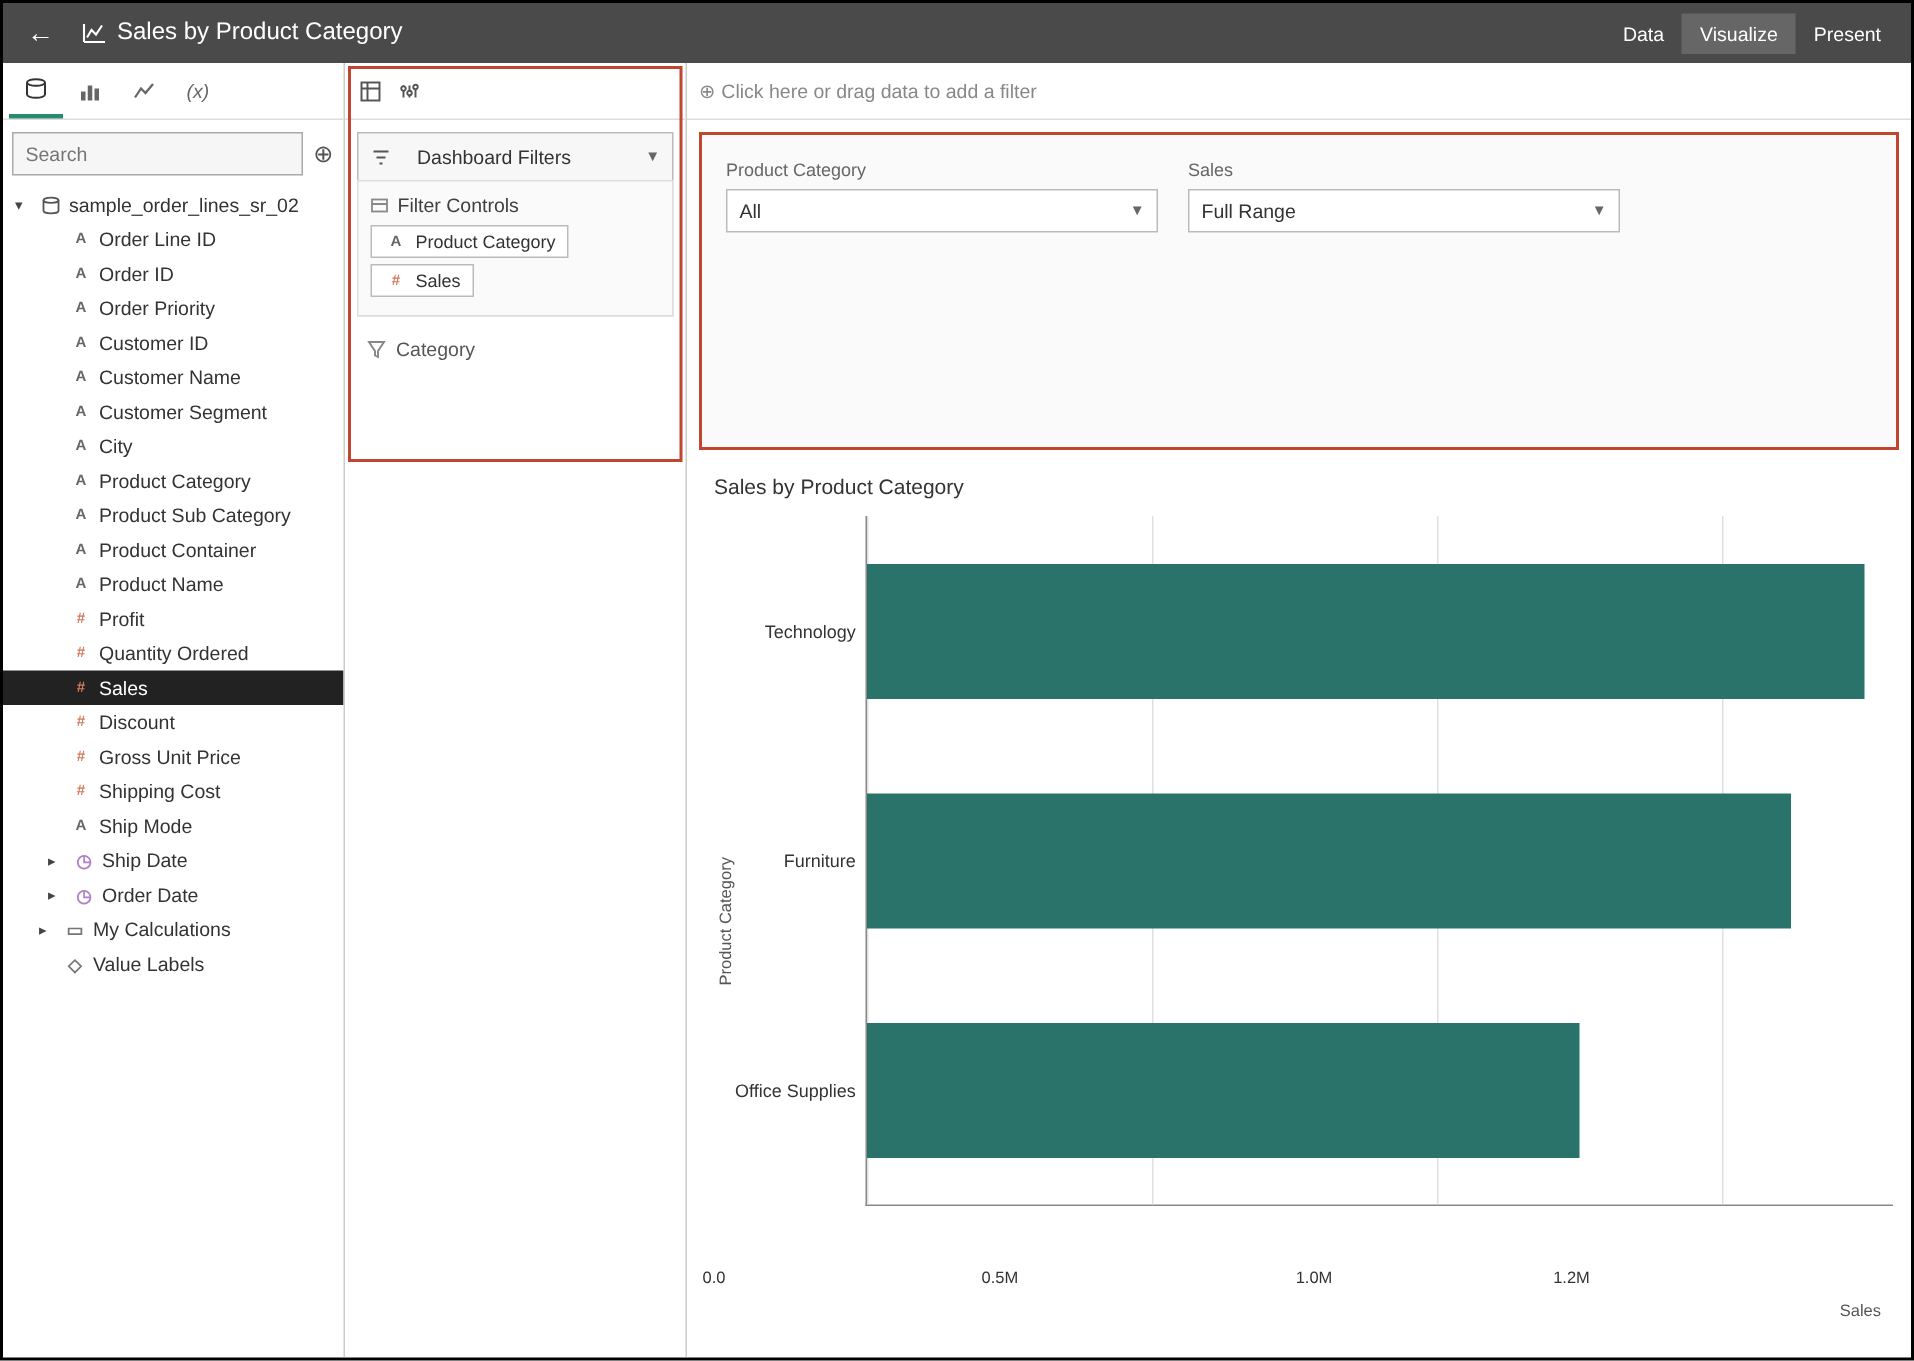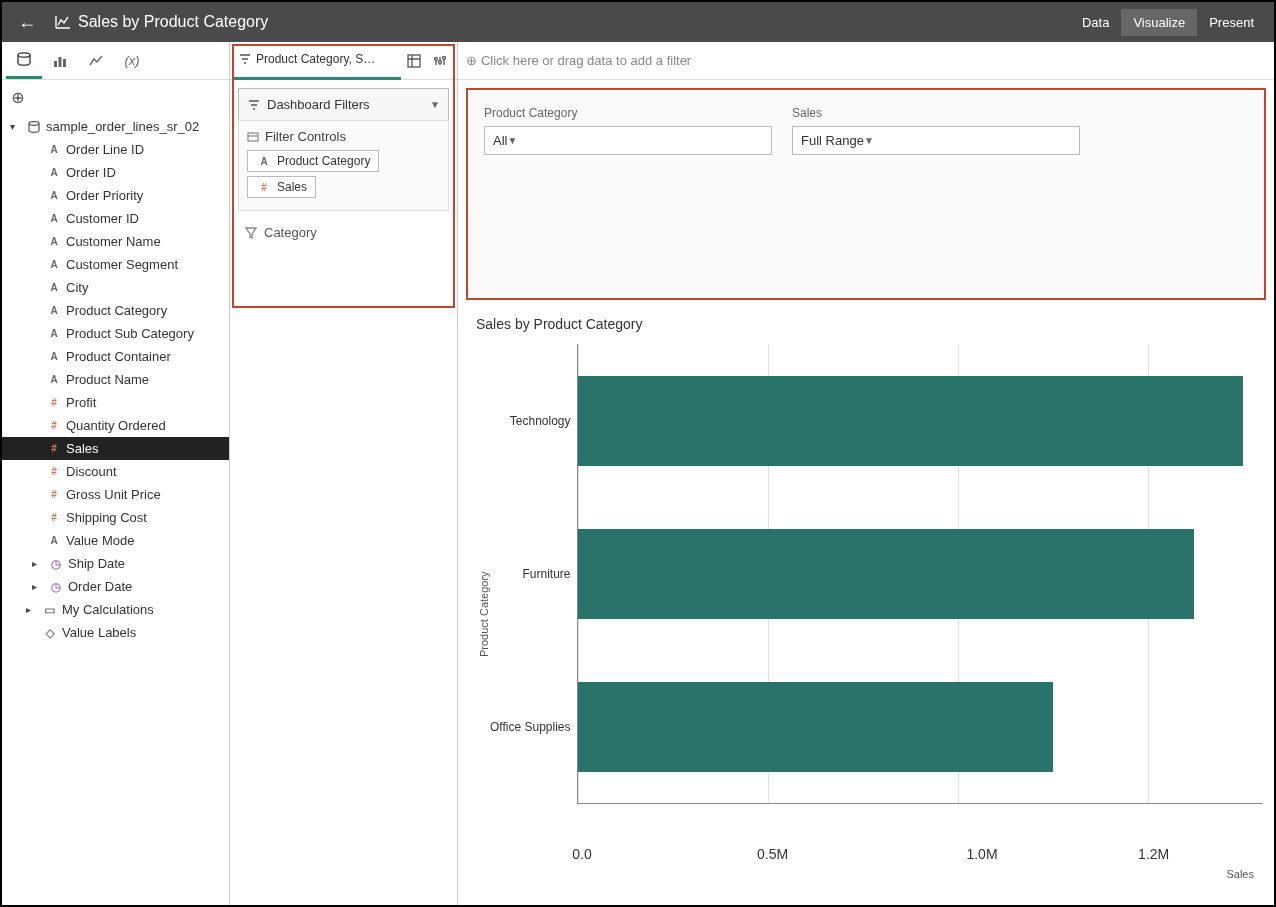--- a/index.html
+++ b/index.html
@@ -33,43 +33,43 @@
 .type-ic.num { color: #d47a5a; }
 .type-ic.clk { color: #b083c9; font-size: 12px; }
 .type-ic.fld { color: #777; font-size: 12px; }
 .type-ic.ds { color: #555; font-size: 12px; }
 .mid-col { width: 228px; border-right: 1px solid #ccc; position: relative; }
 .mid-outline { position: absolute; top: 2px; left: 2px; right: 2px; height: 264px; border: 2px solid #c1462f; pointer-events: none; }
 .mid-tabs { display: flex; align-items: center; height: 38px; border-bottom: 1px solid #ddd; padding: 0 4px; }
 .mid-tab { flex: 1; display: flex; align-items: center; gap: 4px; padding: 0 4px; font-size: 12px; border-bottom: 3px solid #2a8a6f; height: 38px; overflow: hidden; white-space: nowrap; text-overflow: ellipsis; }
 .mid-icon { width: 26px; height: 26px; display: flex; align-items: center; justify-content: center; cursor: pointer; color: #555; }
 .df-box { margin: 8px; border: 1px solid #bbb; background: #f7f7f7; }
-.df-header { display: flex; align-items: center; padding: 8px; gap: 6px; border-bottom: 1px solid #ddd; cursor: pointer; }
+.df-header { display: flex; align-items: center; padding: 8px; gap: 17px; border-bottom: 1px solid #ddd; cursor: pointer; }
 .df-title { flex: 1; }
 .df-caret { font-size: 10px; color: #666; }
 .df-body { padding: 8px; border: 1px solid #ddd; margin: -1px; background: #fafafa; }
 .fc-label { display: flex; align-items: center; gap: 6px; margin-bottom: 6px; color: #404040; }
 .pill { display: inline-flex; align-items: center; gap: 5px; border: 1px solid #bbb; background: #fff; padding: 3px 8px; margin: 0 4px 4px 0; font-size: 12px; }
 .filters-row { display: flex; align-items: center; gap: 6px; padding: 6px 14px; color: #555; cursor: pointer; }
 .right-col { flex: 1; display: flex; flex-direction: column; position: relative; }
 .filter-hint { height: 38px; border-bottom: 1px solid #ddd; display: flex; align-items: center; padding: 0 8px; color: #888; gap: 4px; }
 .filter-panel { border: 2px solid #c1462f; margin: 8px 8px 0 8px; padding: 16px; height: 212px; background: #fafafa; }
 .fp-row { display: flex; gap: 20px; }
 .fp-field { display: flex; flex-direction: column; gap: 6px; width: 288px; }
 .fp-label { color: #666; font-size: 12px; }
-.fp-select { border: 1px solid #bbb; background: #fff; padding: 6px 8px; display: flex; align-items: center; cursor: pointer; }
+.fp-select { border: 1px solid #bbb; background: #fff; padding: 6px 8px; display: flex; justify-content: space-between; align-items: center; cursor: pointer; }
 .chart-wrap { flex: 1; padding: 16px 12px 8px 18px; }
 .chart-title { font-size: 14px; margin-bottom: 12px; }
 .plot { display: flex; height: 500px; }
 .yaxis-title { writing-mode: vertical-rl; transform: rotate(180deg); font-size: 11px; color: #555; text-align: center; padding: 0 2px 40px 0; }
 .y-labels { display: flex; flex-direction: column; justify-content: space-around; align-items: flex-end; padding-right: 6px; height: 460px; font-size: 12px; color: #333; }
 .bars-area { flex: 1; border-left: 1px solid #888; border-bottom: 1px solid #888; position: relative; height: 460px; }
 .grid-line { position: absolute; top: 0; bottom: 0; border-left: 1px solid #e0e0e0; }
 .bar { position: absolute; background: #2a736b; height: 90px; }
-.x-labels { display: flex; margin-left: 106px; position: relative; font-size: 14px; color: #333; height: 18px; margin-top: 2px; }
+.x-labels { display: flex; position: relative; font-size: 11px; color: #333; height: 18px; margin-top: 2px; }
 .x-lab { position: absolute; transform: translateX(-50%); }
 .x-title { text-align: right; font-size: 11px; color: #555; margin: 4px 8px 0 0; }
 svg { display: block; }
 </style>
 </head>
 <body>
 
 <div class="header">
   <span class="back-arrow">←</span>
   <span class="chart-icon-hdr">
@@ -103,20 +103,21 @@
           </svg>
         </div>
       <div class="tb-btn">
           <svg width="16" height="16" stroke="#666" fill="none" stroke-width="1.5">
             <path d="M2 12 L6 6 L9 9 L14 3"></path>
           </svg>
         </div>
       <div class="tb-btn" style="font-style:italic;font-size:13px;color:#666">(x)</div>
     </div>
     <div class="search-row">
+      <input class="search-input" placeholder="Search" style="">
       <span class="add-btn">⊕</span>
     </div>
     <div class="tree">
       <div class="tree-row l1">
         <span class="caret">▾</span>
         <span class="type-ic ds">
             <svg width="14" height="14" stroke="#555" fill="none" stroke-width="1.2">
               <ellipse cx="7" cy="3.5" rx="5" ry="1.8"></ellipse>
               <path d="M2 3.5 V10.5 A5 1.8 0 0 0 12 10.5 V3.5"></path>
             </svg>
@@ -187,21 +188,21 @@
           <div class="tree-row l2">
             <span class="type-ic num">#</span>
             <span>Gross Unit Price</span>
           </div>
           <div class="tree-row l2">
             <span class="type-ic num">#</span>
             <span>Shipping Cost</span>
           </div>
           <div class="tree-row l2">
             <span class="type-ic txt">A</span>
-            <span>Value Mode</span>
+            <span>Ship Mode</span>
           </div>
           <div class="tree-row l2" style="padding-left: 30px;">
             <span class="caret">▸</span>
             <span class="type-ic clk">◷</span>
             <span>Ship Date</span>
           </div>
           <div class="tree-row l2" style="padding-left: 30px;">
             <span class="caret">▸</span>
             <span class="type-ic clk">◷</span>
             <span>Order Date</span>
@@ -216,28 +217,20 @@
         <span class="caret blank">▸</span>
         <span class="type-ic fld">◇</span>
         <span>Value Labels</span>
       </div>
     </div>
   </div>
 
   <div class="mid-col">
     <div class="mid-outline"></div>
     <div class="mid-tabs">
-      <div class="mid-tab">
-        <span>
-            <svg width="14" height="14" stroke="#555" fill="none" stroke-width="1.3">
-              <path d="M2 3h10M4 7h6M6 11h2"></path>
-            </svg>
-          </span>
-        <span>Product Category, S…</span>
-      </div>
       <div class="mid-icon">
           <svg width="14" height="14" stroke="#555" fill="none" stroke-width="1.3">
             <rect x="1" y="1" width="12" height="12"></rect>
             <path d="M5 1v12M1 5h12"></path>
           </svg>
         </div>
       <div class="mid-icon">
           <svg width="14" height="14" stroke="#555" fill="none" stroke-width="1.3">
             <path d="M3 3v8M7 3v8M11 3v8"></path>
             <circle cx="3" cy="5" r="1.5" fill="#fff"></circle>

